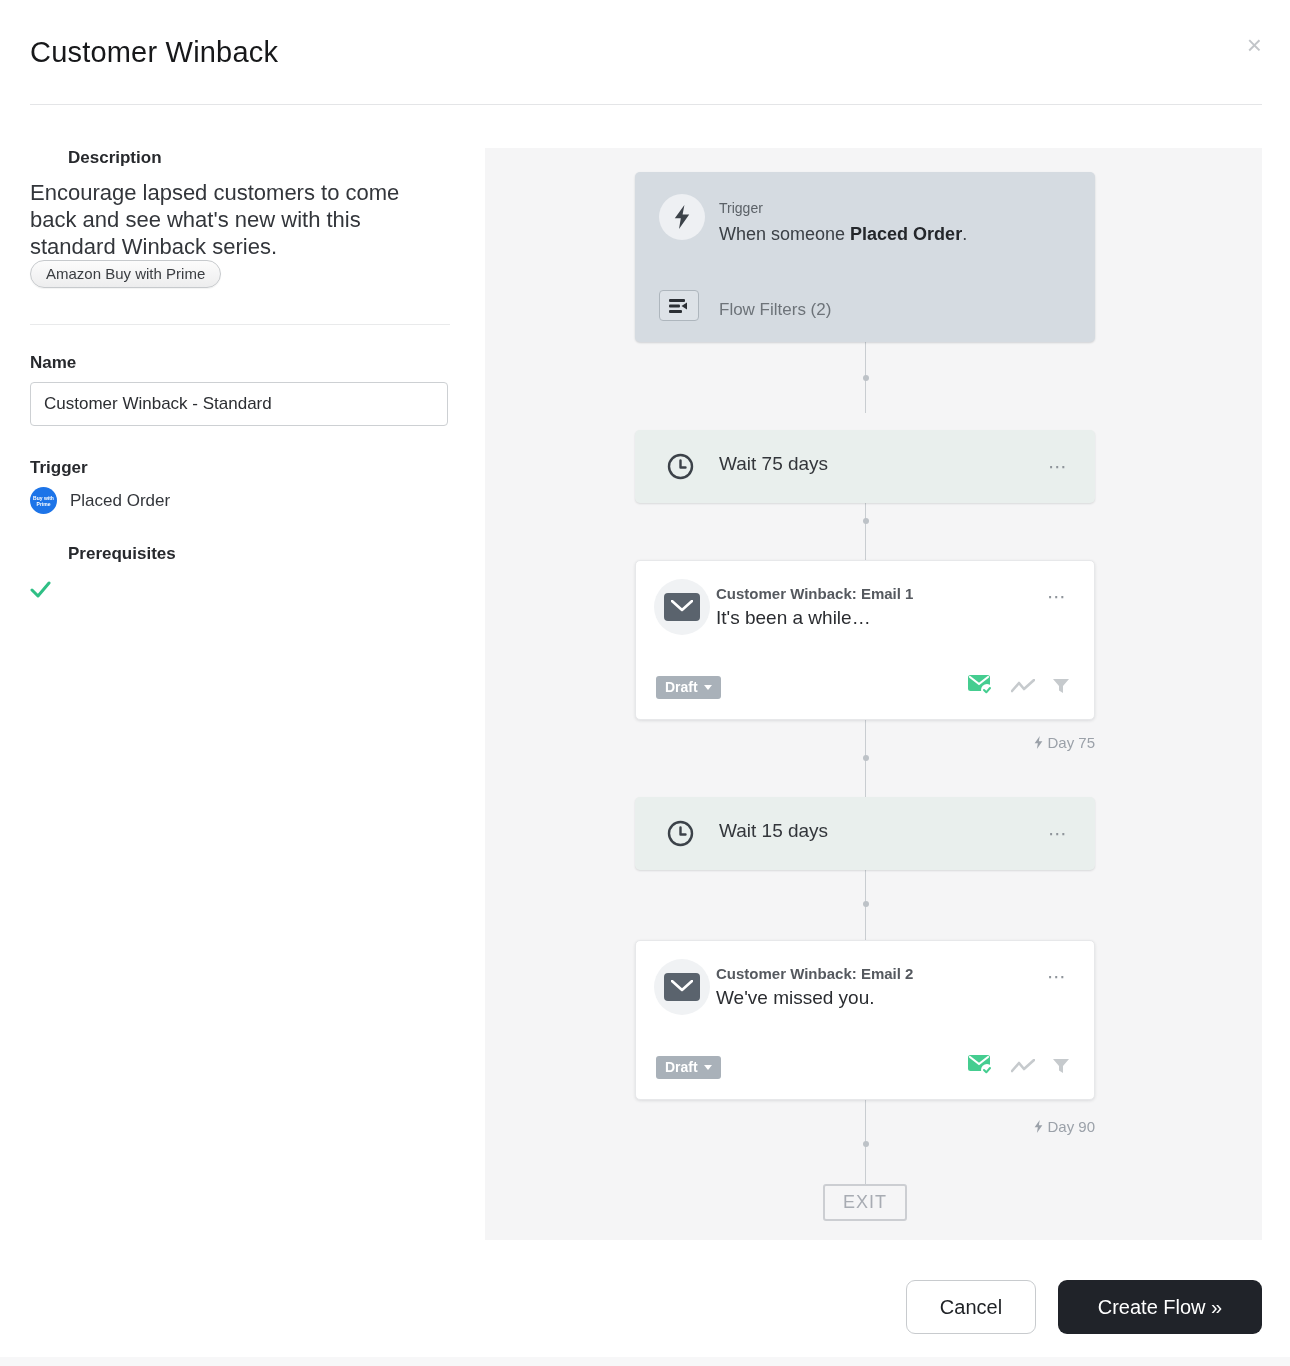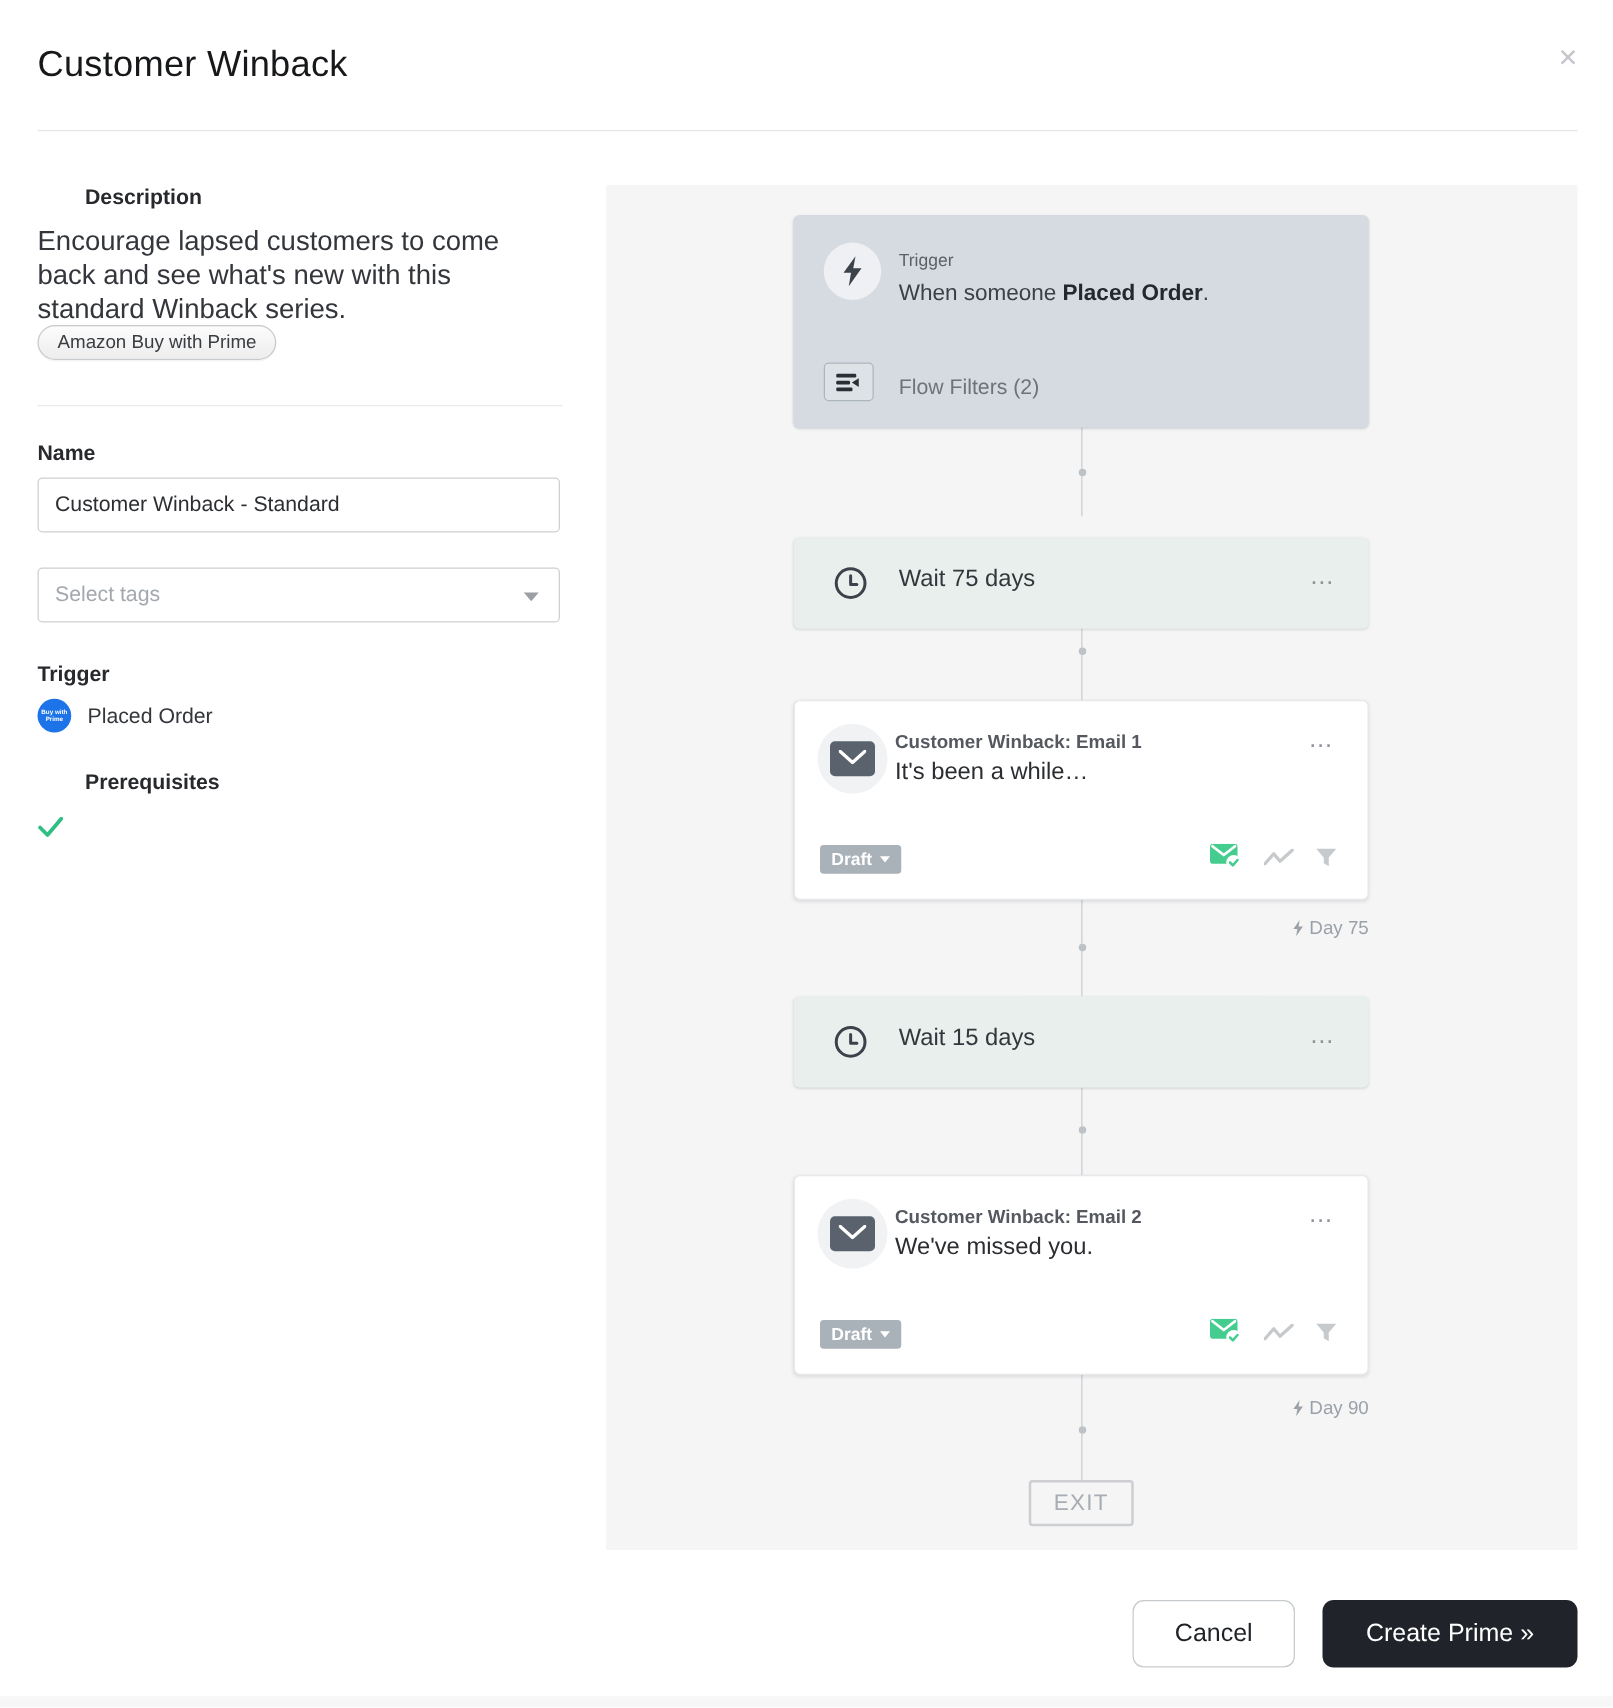--- a/index.html
+++ b/index.html
@@ -227,24 +227,20 @@
     <div class="section-label">Description</div>
     <div class="desc-text">Encourage lapsed customers to come back and see what's new with this standard Winback series.</div>
     <div class="pill">Amazon Buy with Prime</div>
 
     <div class="left-divider"></div>
 
     <div class="field-label">Name</div>
     <input class="text-input" type="text" value="Customer Winback - Standard" style="">
 
     <div class="tags-wrap">
-      <div class="select-box">
-        <span class="select-placeholder">Select tags</span>
-        <span class="select-caret"></span>
-      </div>
     </div>
 
     <div class="trigger-wrap">
       <div class="field-label">Trigger</div>
       <div class="trigger-row">
         <span class="bwp-chip">
           <span>Buy with</span>
           <span>Prime</span>
         </span>
         <span class="trigger-value">Placed Order</span>
@@ -389,16 +385,16 @@
         <path d="M9 0 L1 11 H6 L4.5 20 L13 8 H7.5 Z" fill="#9ba1a9"></path>
       </svg>
       <span>Day 90</span>
     </div>
 
     <div class="exit-box">EXIT</div>
 
   </div>
 
   <button class="btn-cancel">Cancel</button>
-  <button class="btn-create">Create Prime »</button>
+  <button class="btn-create">Create Flow »</button>
 
   <div class="bottom-strip"></div>
 </div>
 
 </body></html>

